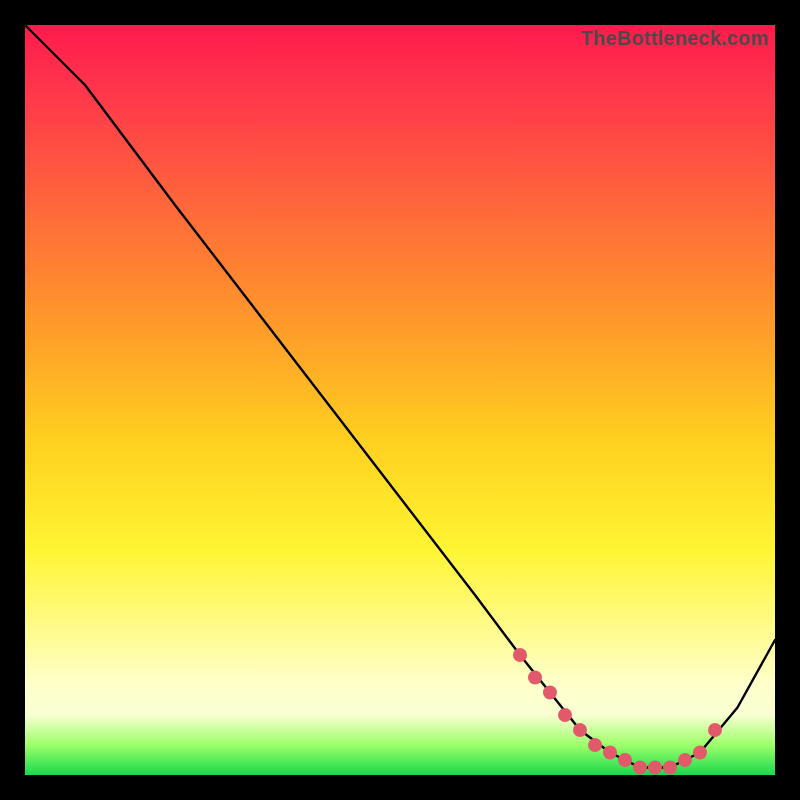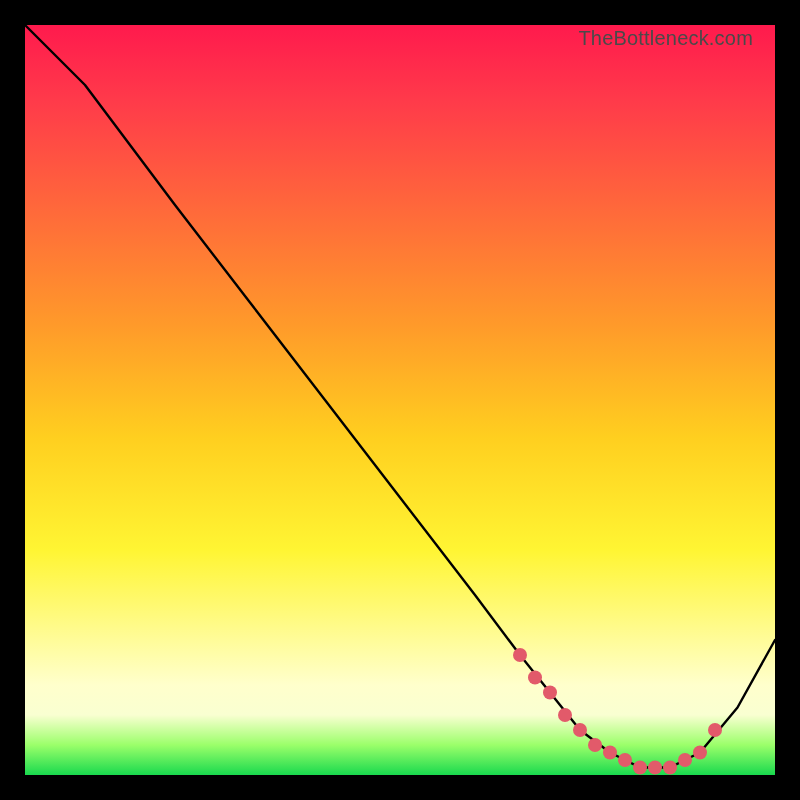--- a/index.html
+++ b/index.html
@@ -35,23 +35,23 @@
       #fffc99 82%,
       #ffffcc 88%,
       #f9ffd1 92%,
       #9bff6a 96%,
       #19d94e 100%
     );
   }
   .watermark {
     position: absolute;
     top: 2px;
-    right: 22px;
+    right: 6px;
     font-size: 20px;
-    font-weight: 400;
+    font-weight: 700;
     color: #4a4a4a;
     letter-spacing: 0.2px;
     user-select: none;
   }
   svg.curve {
     position: absolute;
     left: 0;
     top: 0;
     width: 750px;
     height: 750px;

